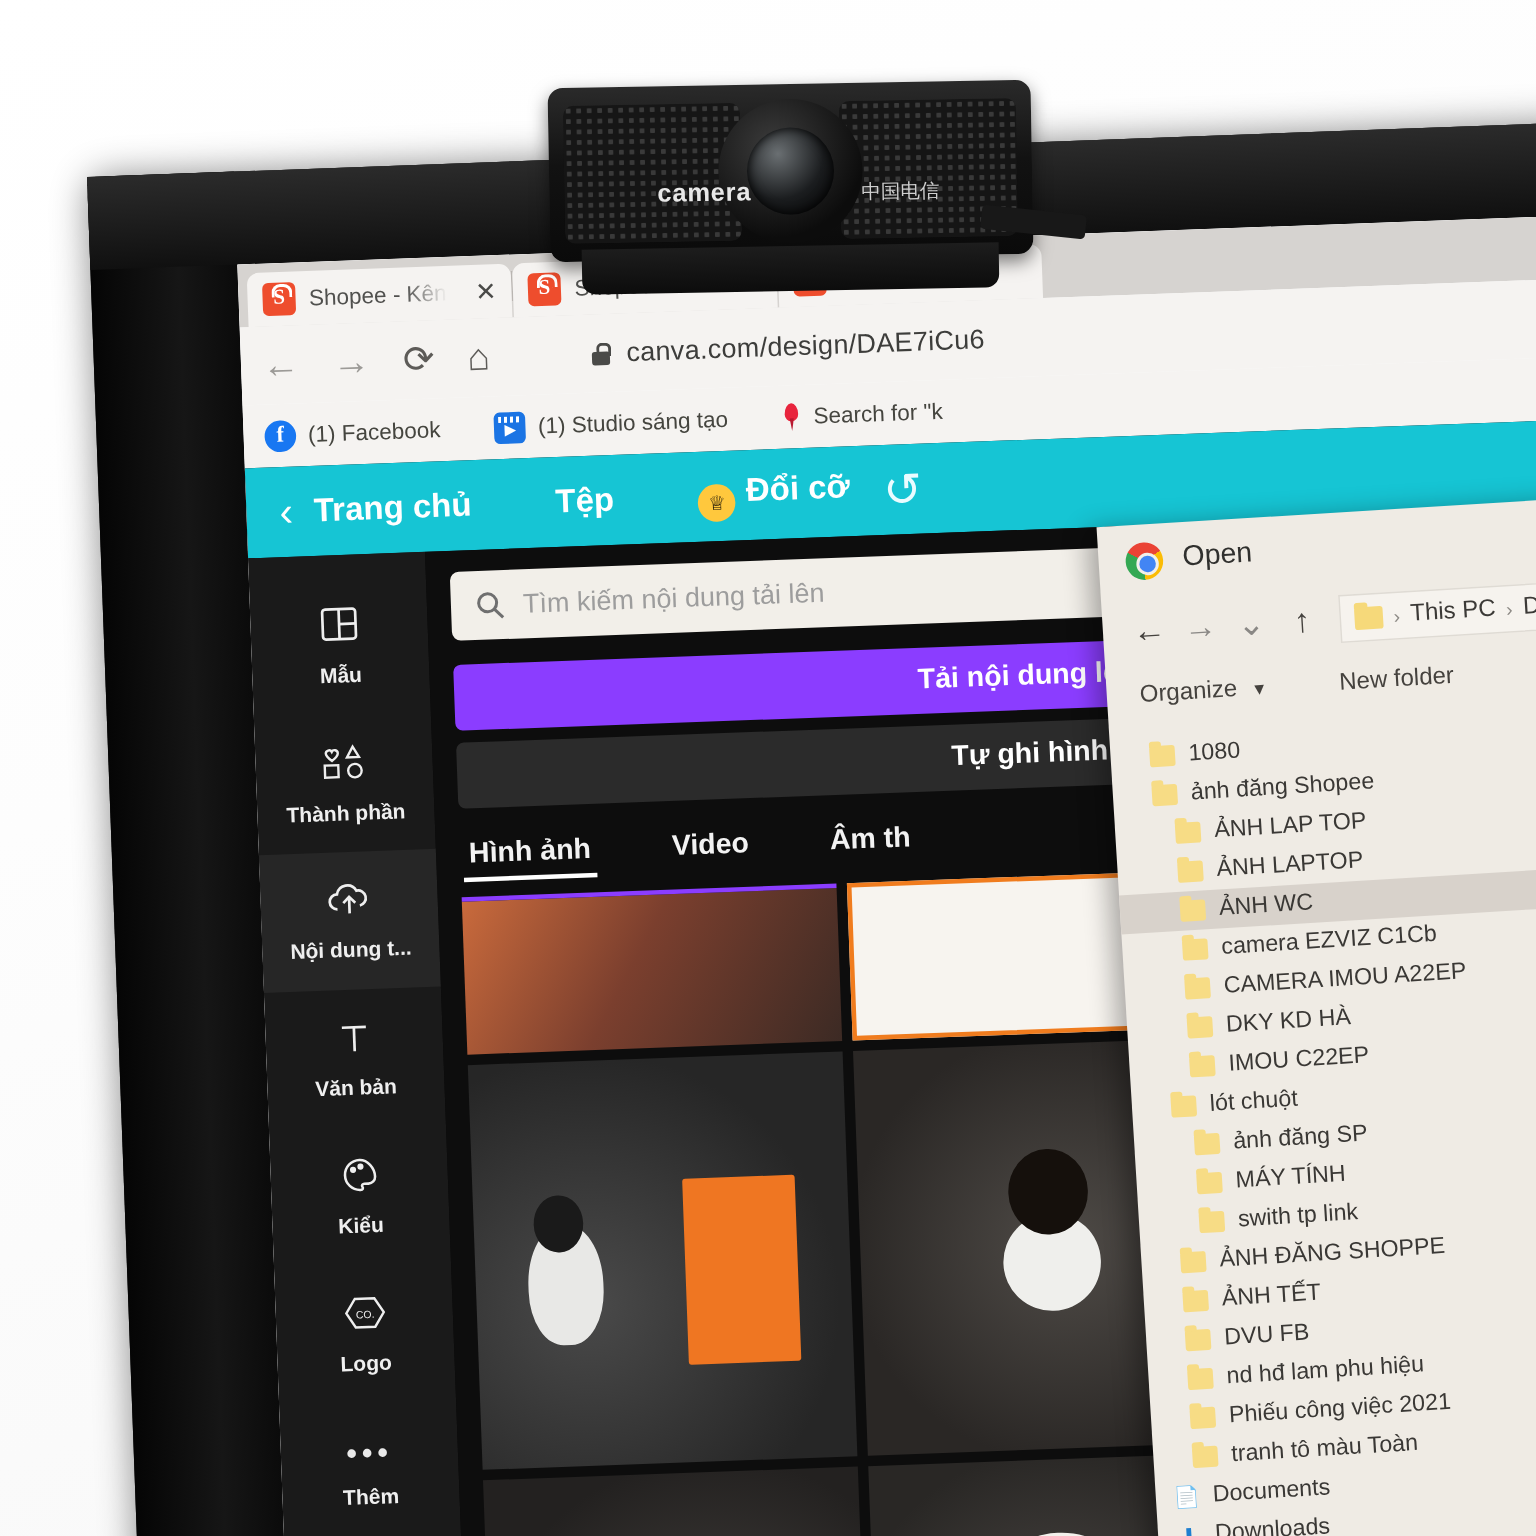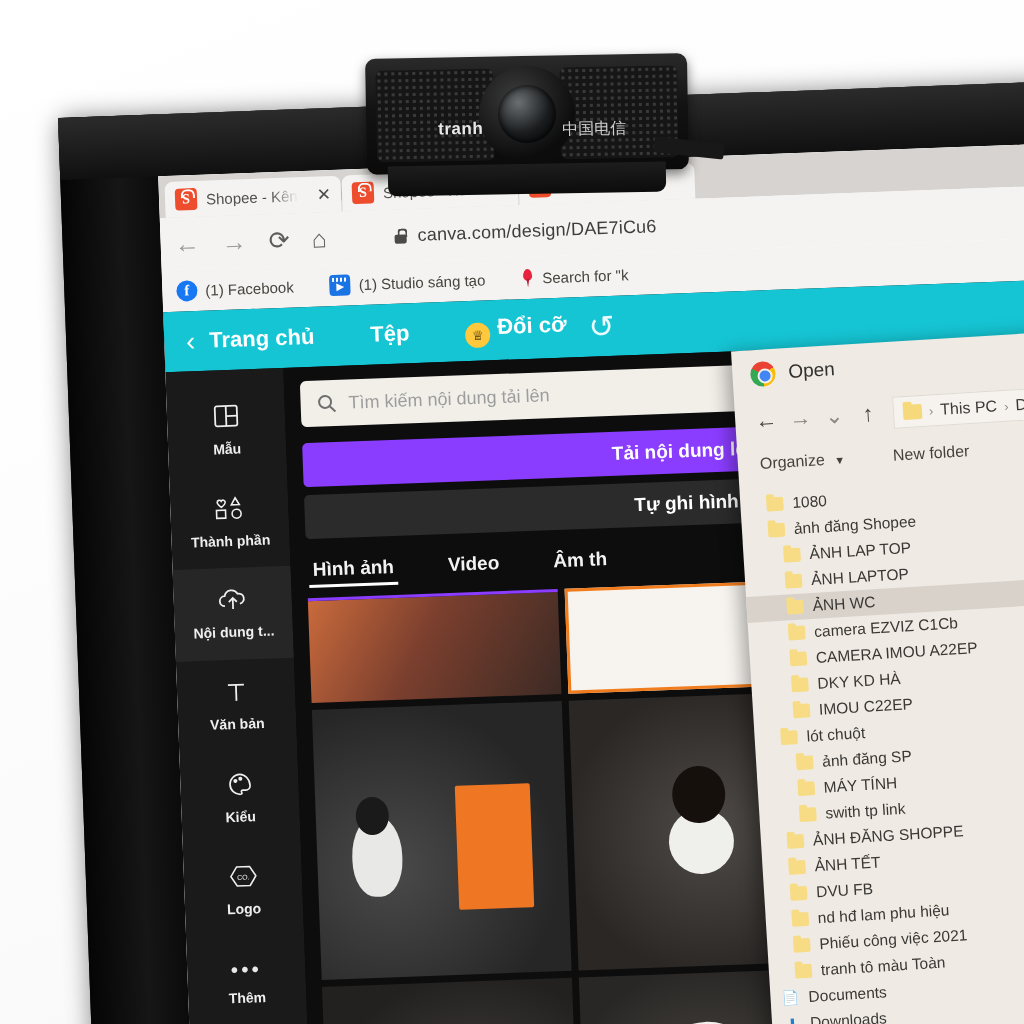--- a/index.html
+++ b/index.html
@@ -147,21 +147,21 @@
   .wc-mesh { position:absolute; top:12px; width:118px; height:92px; border-radius:7px;
      background: radial-gradient(#3c3c3c 36%, transparent 38%) 0 0/7px 7px, #161616; opacity:.95; }
   .wc-mesh.l { left:10px; } .wc-mesh.r { right:10px; }
   .wc-lens-ring { position:absolute; left:50%; top:50%; width:96px; height:96px; margin:-48px 0 0 -48px;
      border-radius:50%; background:radial-gradient(circle at 38% 32%,#3b3b3b,#0c0c0c 70%); }
   .wc-lens { position:absolute; left:50%; top:50%; width:58px; height:58px; margin:-29px 0 0 -29px;
      border-radius:50%; background:radial-gradient(circle at 36% 30%,#6a6f72,#1b1d1f 55%,#000 100%);
      box-shadow: inset 0 0 7px #000; }
   .wc-brand { position:absolute; left:72px; top:62px; font-size:17px; color:#e8e8e8; font-weight:bold;
      letter-spacing:.5px; font-family:"Liberation Sans",sans-serif; }
-  .wc-brand2 { position:absolute; right:62px; top:64px; font-size:16px; color:#cfcfcf; white-space:nowrap; }
+  .wc-brand2 { position:absolute; right:62px; top:64px; font-size:13px; color:#cfcfcf; white-space:nowrap; }
   .wc-clip { position:absolute; left:36px; top:122px; width:278px; height:30px;
      background:linear-gradient(180deg,#1d1d1d,#0c0c0c); border-radius:0 0 9px 9px; transform:rotate(-1deg); }
   .wc-arm { position:absolute; right:-22px; top:98px; width:70px; height:16px; background:#181818;
      transform:rotate(6deg); border-radius:3px; }
 </style>
 </head>
 <body>
 
 <div id="stage">
   <div class="photo-bg"></div>
@@ -471,20 +471,20 @@
     </div>
   </div>
 
   <div class="webcam">
     <div class="wc-body">
       <div class="wc-mesh l"></div>
       <div class="wc-mesh r"></div>
       <div class="wc-lens-ring">
         <div class="wc-lens"></div>
       </div>
-      <div class="wc-brand">tranh</div>
+      <div class="wc-brand">camera</div>
       <div class="wc-brand2">中国电信</div>
     </div>
     <div class="wc-clip"></div>
     <div class="wc-arm"></div>
   </div>
 
 </div>
 
 </body></html>

